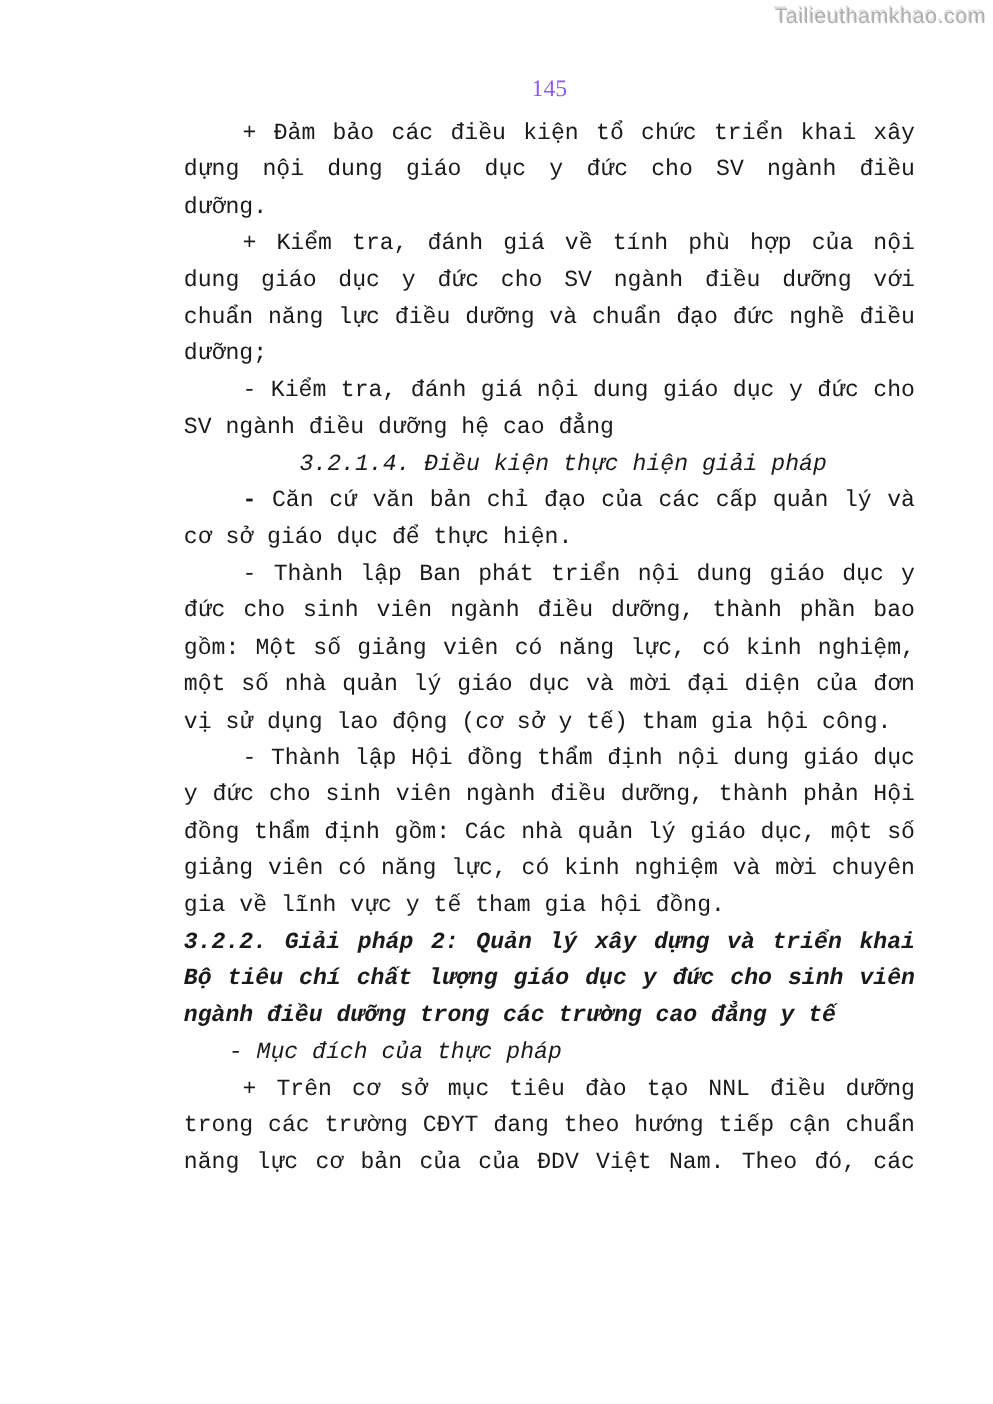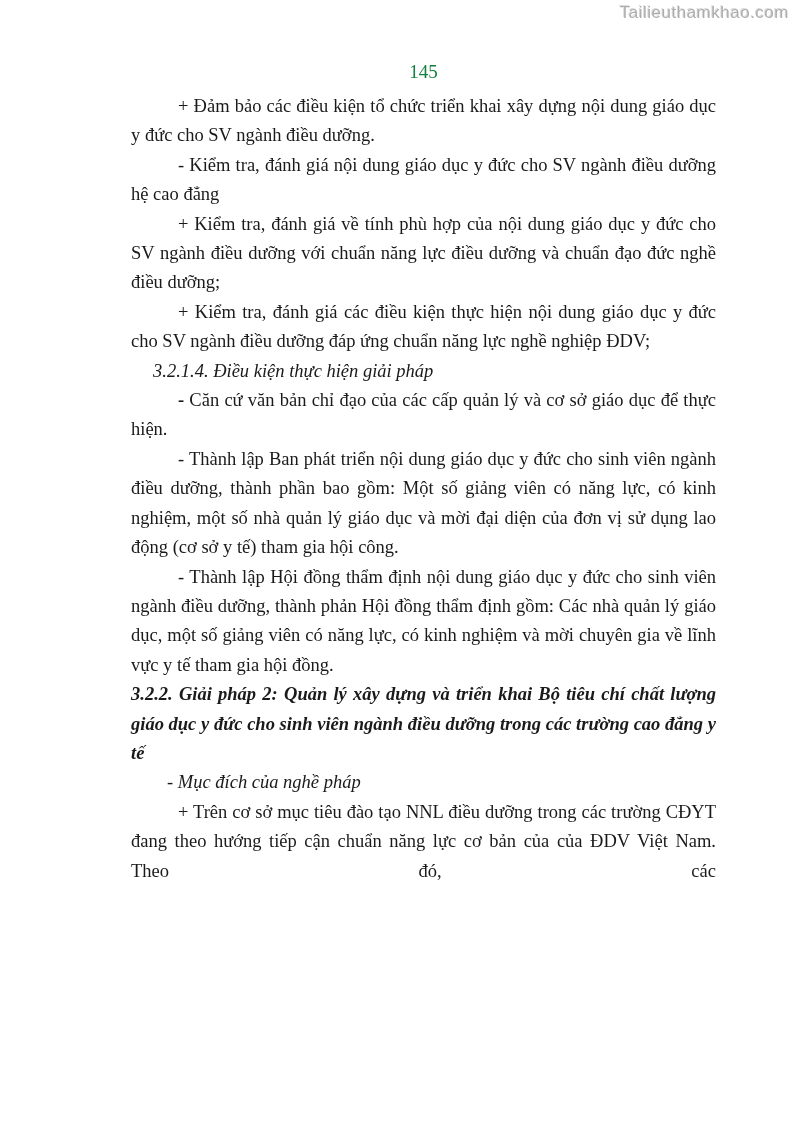--- a/index.html
+++ b/index.html
@@ -4,87 +4,86 @@
 <style>
   html, body { margin: 0; padding: 0; }
   body {
     width: 794px; height: 1123px;
     background: #ffffff;
     position: relative;
     font-family: "Liberation Serif", serif;
     color: #1a1a1a;
     overflow: hidden;
   }
-  .page { position: absolute; inset: 0; background: #ffffff; }
+  .page { position: absolute; inset: 0; background: #ffffff; margin-left: 16px; }
 
   .watermark {
     position: absolute;
     top: 3px; right: 5px;
     font-family: "Liberation Sans", sans-serif;
     font-size: 17px;
     letter-spacing: 0.5px;
     color: #adadad;
     text-shadow: 1px 1px 0 #ffffff, -1px -1px 0 #dcdcdc;
   }
 
   .page-number {
     position: absolute;
     top: 61px; left: 131px; width: 585px;
     text-align: center;
     font-size: 19px;
-    color: #15803d;
+    color: #8b5cf6;
   }
 
   .content {
     position: absolute;
     top: 92px; left: 131px; width: 585px;
     font-size: 18.5px;
     line-height: 29.4px;
     text-align: justify;
   }
-  .content p { margin: 0; padding: 0; }
+  .content p { margin: 0; padding: 0; font-family: Liberation Mono, monospace; }
 
   .body-para   { text-indent: 47px; }
-  .h4-para     { font-style: italic; text-indent: 22px; text-align: left; }
+  .h4-para     { font-style: italic; text-indent: 22px; text-align: center; }
   .h3-para     { font-weight: bold; font-style: italic; text-indent: 0; }
   .italic-para { font-style: italic; text-indent: 36px; text-align: left; }
   .lead-bold .lead { font-weight: bold; }
   .justify-last { text-align-last: justify; }
 </style>
 </head>
 <body>
 
 <div class="page">
 
   <div class="watermark">Tailieuthamkhao.com</div>
 
   <div class="page-number">145</div>
 
   <div class="content">
 
     <p class="body-para"><span class="lead">+</span><span> Đảm bảo các điều kiện tổ chức triển khai xây dựng nội dung giáo dục y đức cho SV ngành điều dưỡng.</span></p>
 
+    <p class="body-para"><span class="lead">+</span><span> Kiểm tra, đánh giá về tính phù hợp của nội dung giáo dục y đức cho SV ngành điều dưỡng với chuẩn năng lực điều dưỡng và chuẩn đạo đức nghề điều dưỡng;</span></p>
+
     <p class="body-para"><span class="lead">-</span><span> Kiểm tra, đánh giá nội dung giáo dục y đức cho SV ngành điều dưỡng hệ cao đẳng</span></p>
 
-    <p class="body-para"><span class="lead">+</span><span> Kiểm tra, đánh giá về tính phù hợp của nội dung giáo dục y đức cho SV ngành điều dưỡng với chuẩn năng lực điều dưỡng và chuẩn đạo đức nghề điều dưỡng;</span></p>
-
-    <p class="body-para"><span class="lead">+</span><span> Kiểm tra, đánh giá các điều kiện thực hiện nội dung giáo dục y đức cho SV ngành điều dưỡng đáp ứng chuẩn năng lực nghề nghiệp ĐDV;</span></p>
 
 
 
     <p class="h4-para"><span>3.2.1.4. Điều kiện thực hiện giải pháp</span></p>
 
     <p class="body-para lead-bold"><span class="lead">-</span><span> Căn cứ văn bản chỉ đạo của các cấp quản lý và cơ sở giáo dục để thực hiện.</span></p>
 
 
     <p class="body-para"><span class="lead">-</span><span> Thành lập Ban phát triển nội dung giáo dục y đức cho sinh viên ngành điều dưỡng, thành phần bao gồm: Một số giảng viên có năng lực, có kinh nghiệm, một số nhà quản lý giáo dục và mời đại diện của đơn vị sử dụng lao động (cơ sở y tế) tham gia hội công.</span></p>
 
     <p class="body-para"><span class="lead">-</span><span> Thành lập Hội đồng thẩm định nội dung giáo dục y đức cho sinh viên ngành điều dưỡng, thành phản Hội đồng thẩm định gồm: Các nhà quản lý giáo dục, một số giảng viên có năng lực, có kinh nghiệm và mời chuyên gia về lĩnh vực y tế tham gia hội đồng.</span></p>
 
 
     <p class="h3-para"><span>3.2.2. Giải pháp 2: Quản lý xây dựng và triển khai Bộ tiêu chí chất lượng giáo dục y đức cho sinh viên ngành điều dưỡng trong các trường cao đẳng y tế</span></p>
 
-    <p class="italic-para"><span class="lead">-</span><span> Mục đích của nghề pháp</span></p>
+    <p class="italic-para"><span class="lead">-</span><span> Mục đích của thực pháp</span></p>
 
     <p class="body-para justify-last"><span class="lead">+</span><span> Trên cơ sở mục tiêu đào tạo NNL điều dưỡng trong các trường CĐYT đang theo hướng tiếp cận chuẩn năng lực cơ bản của của ĐDV Việt Nam. Theo đó, các</span></p>
 
   </div>
 </div>
 
 </body></html>

